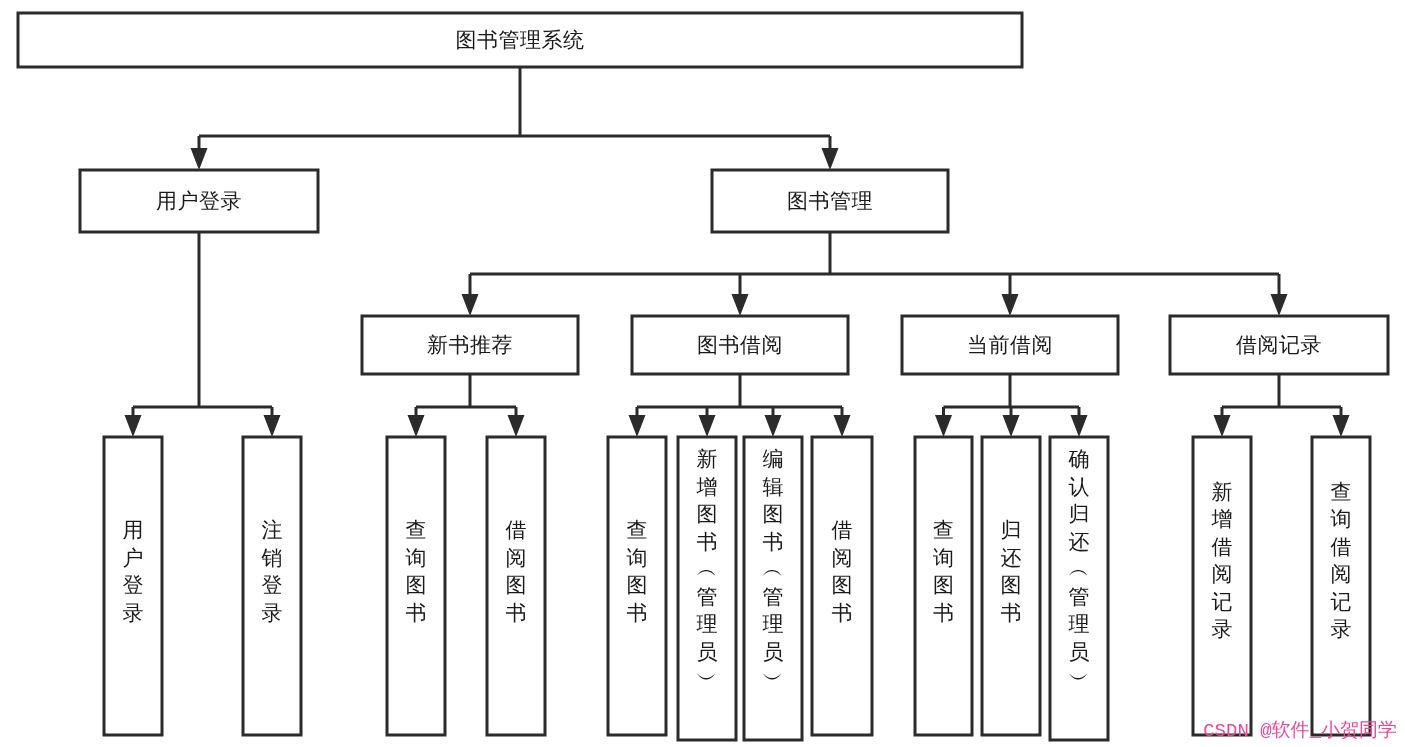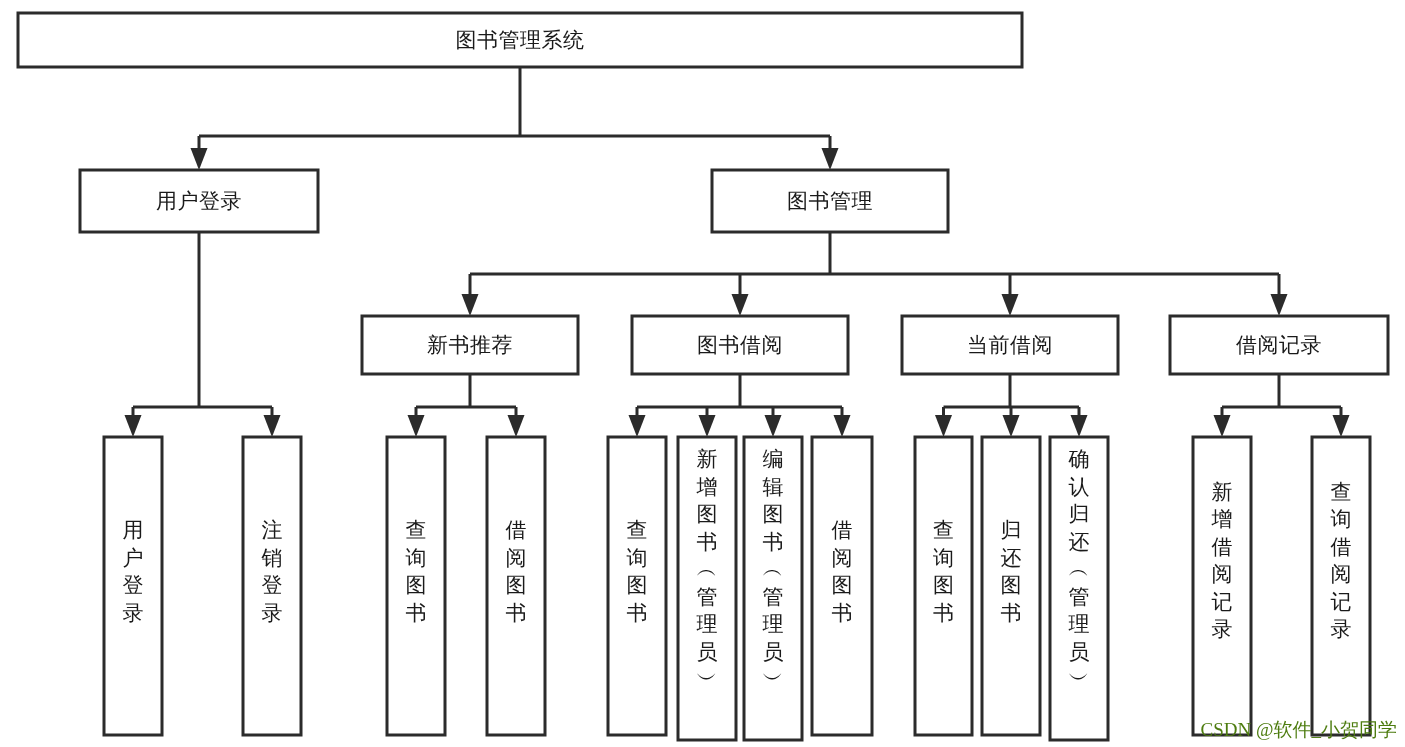--- a/index.html
+++ b/index.html
@@ -52,23 +52,23 @@
     fill: none;
   }
   .arrow-head {
     fill: #2b2b2b;
     stroke: none;
   }
   .watermark {
     position: absolute;
     right: 8px;
     bottom: 4px;
-    font-family: Liberation Serif, serif;
+    font-family: Liberation Mono, monospace;
     font-size: 19px;
-    color: #4d7c0f;
+    color: #ec4899;
     white-space: nowrap;
     user-select: none;
     pointer-events: none;
   }
 </style>
 </head>
 <body>
 
 <div id="diagram-root">
   <svg class="diagram-canvas" id="diagram-canvas" viewBox="0 0 1405 747" xmlns="http://www.w3.org/2000/svg">

